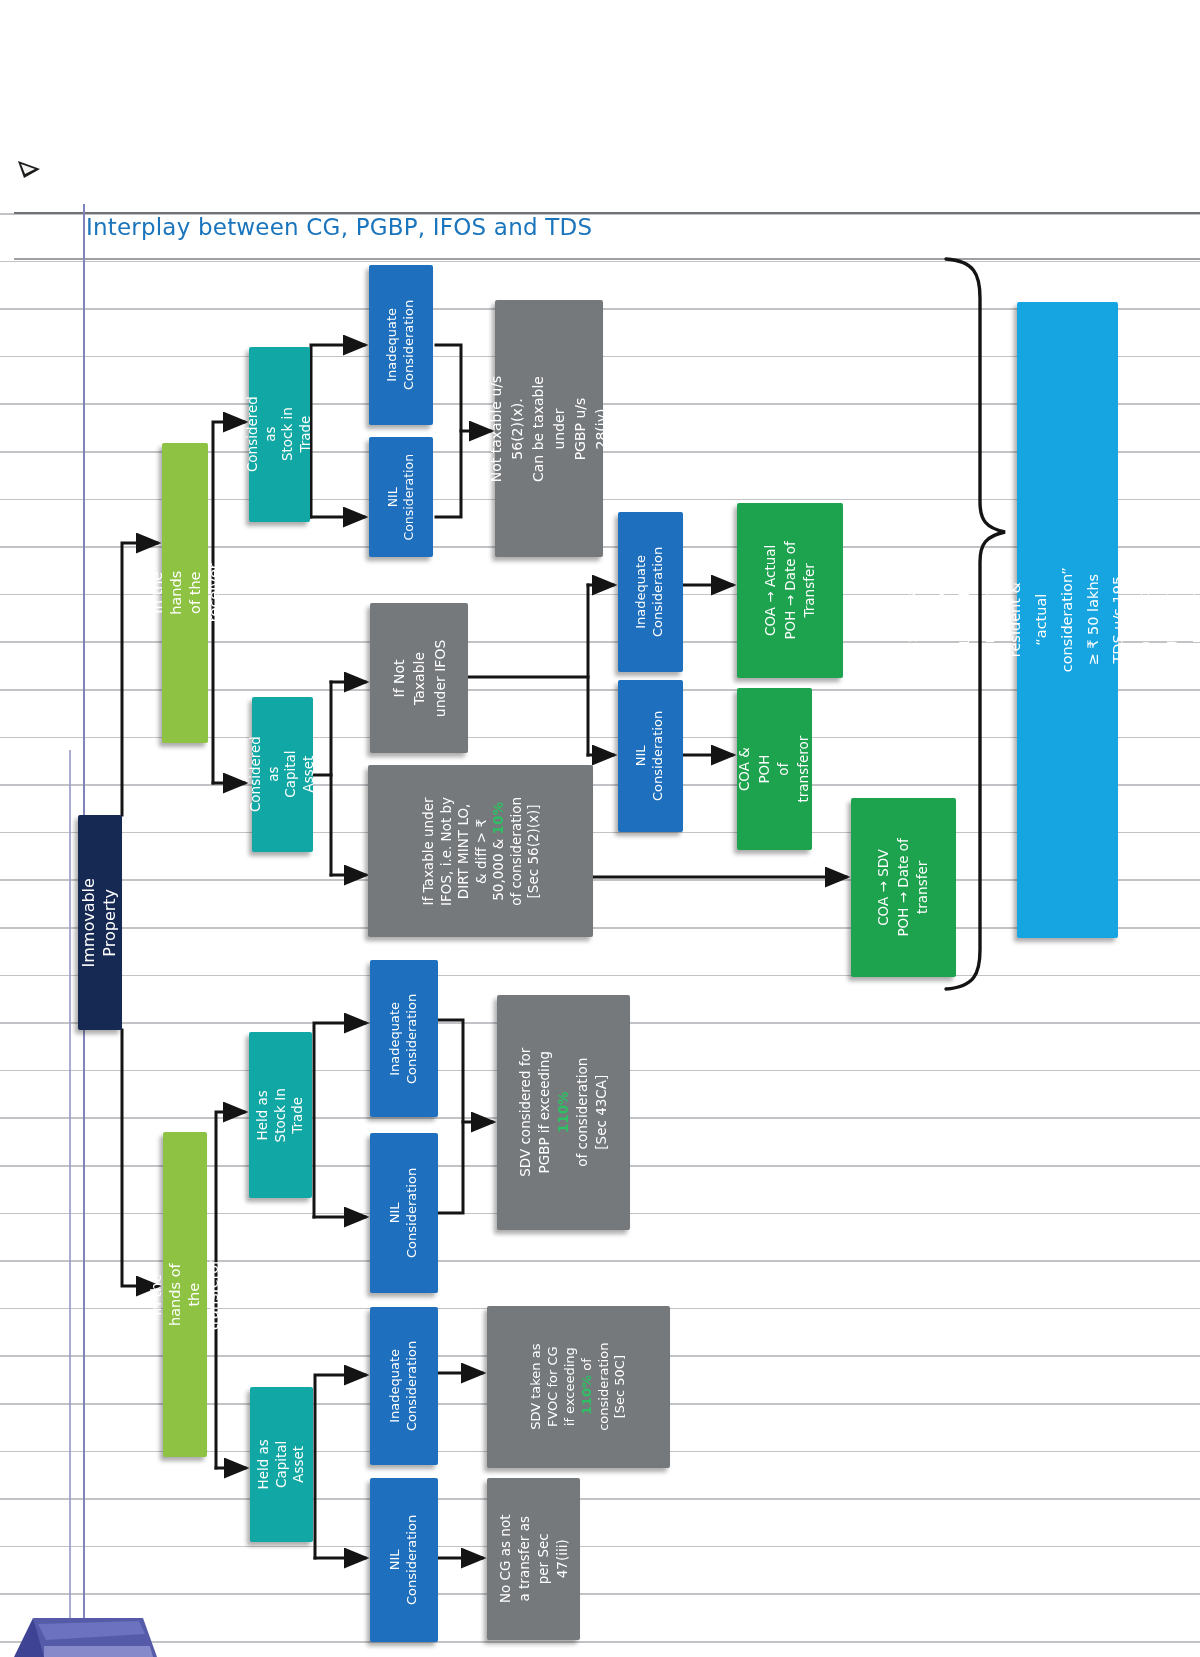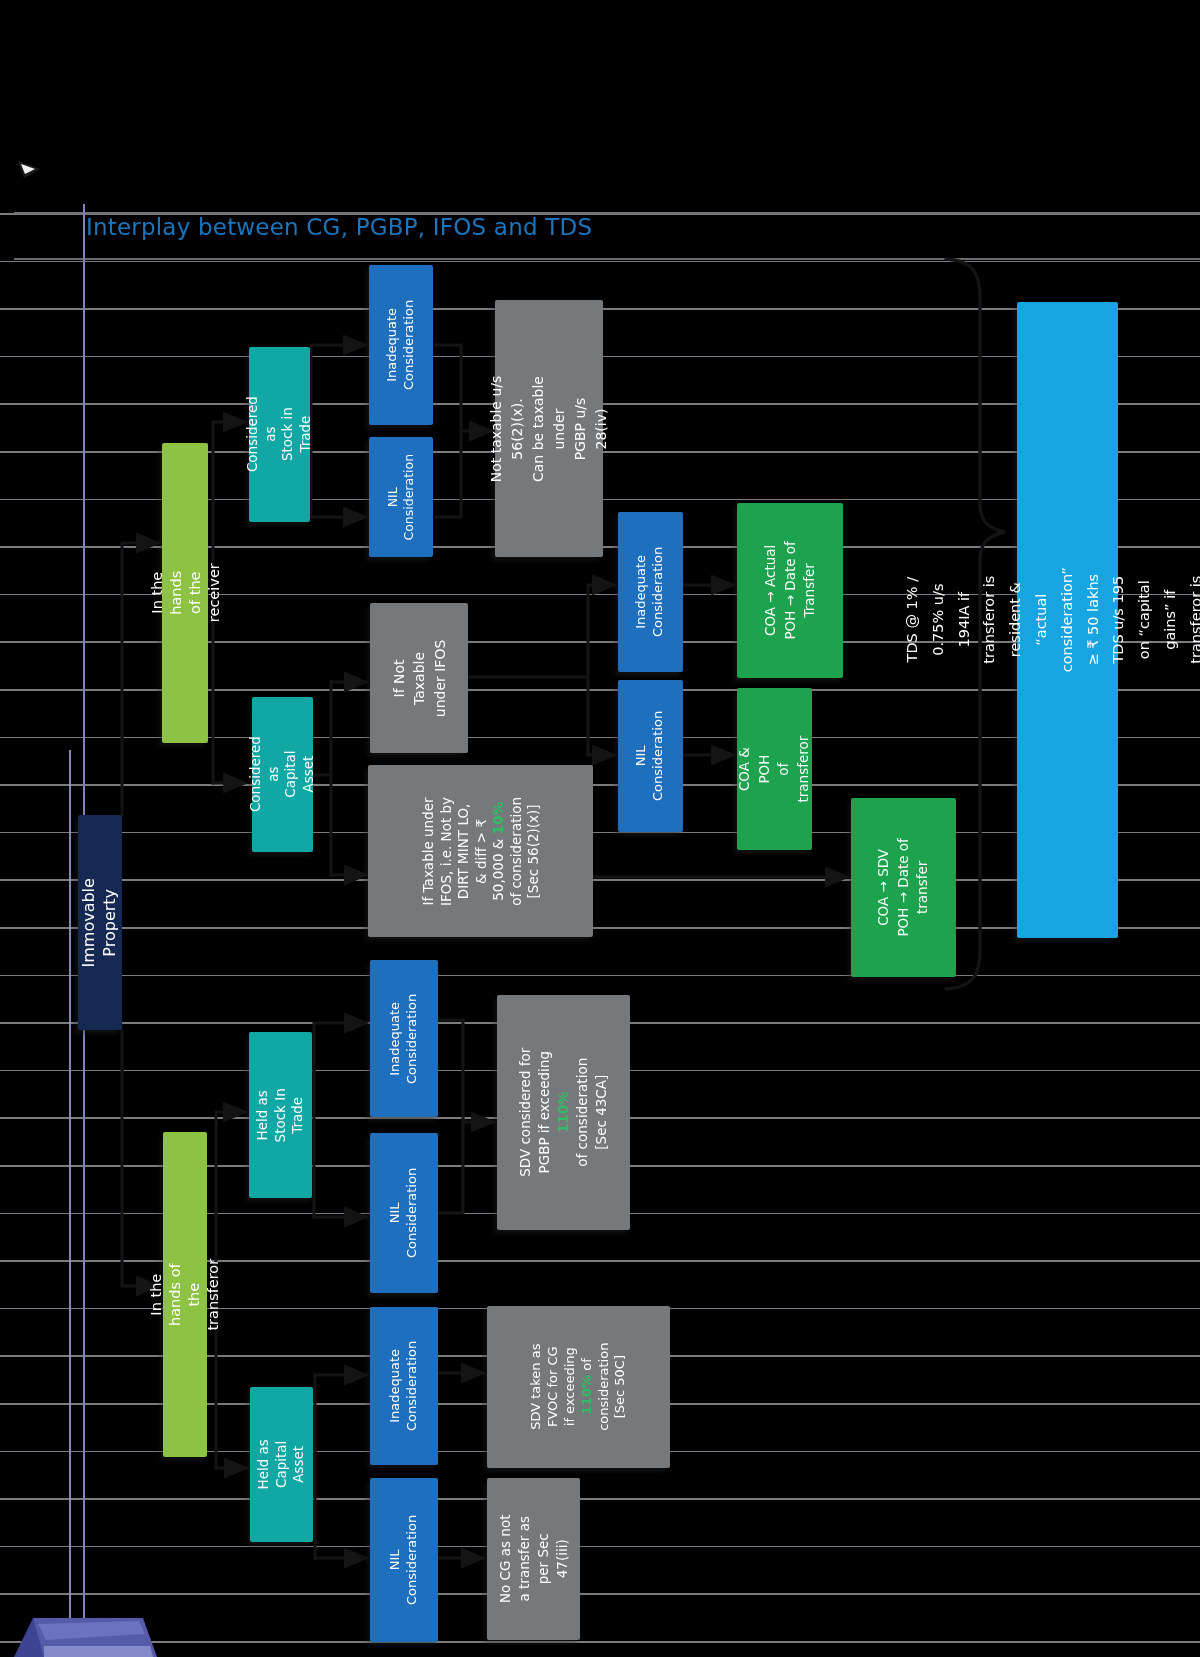--- a/index.html
+++ b/index.html
@@ -1,17 +1,17 @@
 <!DOCTYPE html>
 <html style="--navy: #162953; --branch_green: #8dc242; --teal: #10a7a4; --blue: #1e6fbd; --gray: #75797c; --result_green: #1da24d; --cyan: #17a5e2; --highlight_green: #2fbe63; --title_blue: #1b75bc; --connector_black: #141414;"><head>
 <meta charset="utf-8">
 <style>
   html,body{margin:0;padding:0;}
   body{font-family:"DejaVu Sans",sans-serif;background:#e8e8e6;}
-  .page{position:relative;width:1200px;height:1657px;background:#000000;overflow:hidden;}
+  .page{position:relative;width:1200px;height:1657px;background:#ffffff;overflow:hidden;}
   
   .rules{position:absolute;left:0;top:213px;width:1200px;height:1444px;
     background:repeating-linear-gradient(to bottom,#a9acb1 0 1.6px,transparent 1.6px 47.6px);
     opacity:.72;z-index:0;}
   .topline{position:absolute;left:14px;top:212px;width:1186px;height:2px;background:#6f7277;z-index:1;}
   .subline{position:absolute;left:14px;top:258px;width:1186px;height:2px;background:#84878c;opacity:.8;z-index:1;}
   .margin-v{position:absolute;top:204px;left:83px;width:2px;height:1453px;background:#8084bb;z-index:1;}
   .margin-v2{position:absolute;top:750px;left:69px;width:1.5px;height:907px;background:#9b9ec9;opacity:.85;z-index:1;}
   .title{position:absolute;left:86px;top:214px;font-size:23px;letter-spacing:.2px;color:#1b75bc;z-index:3;white-space:nowrap;}
   svg.wires{position:absolute;left:0;top:0;width:1200px;height:1657px;z-index:2;pointer-events:none;}

